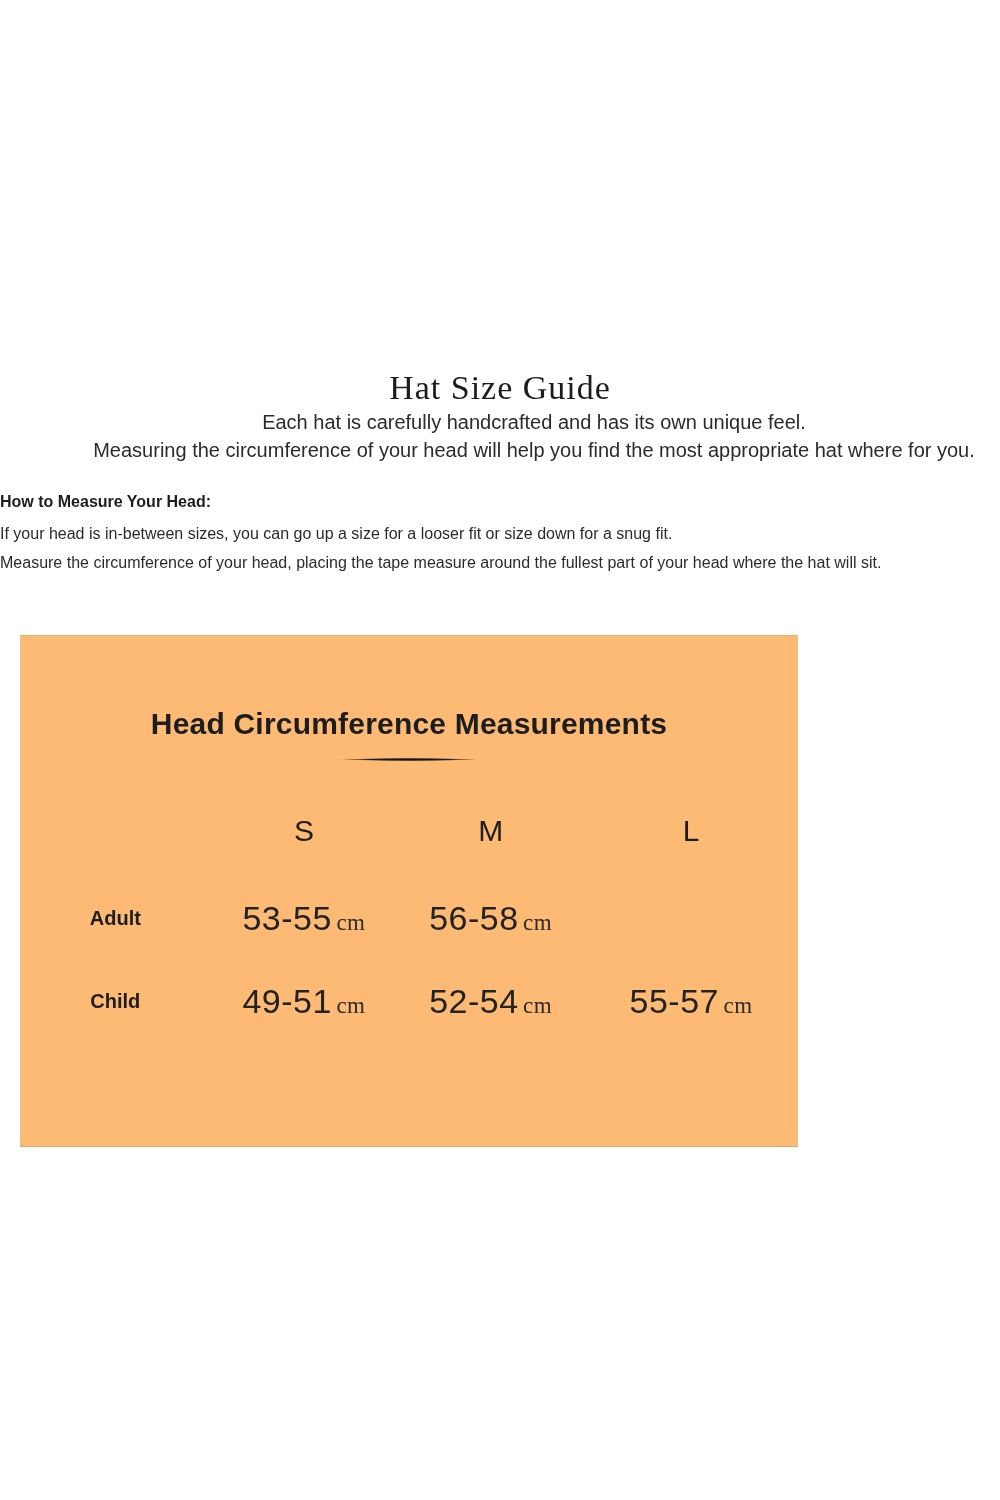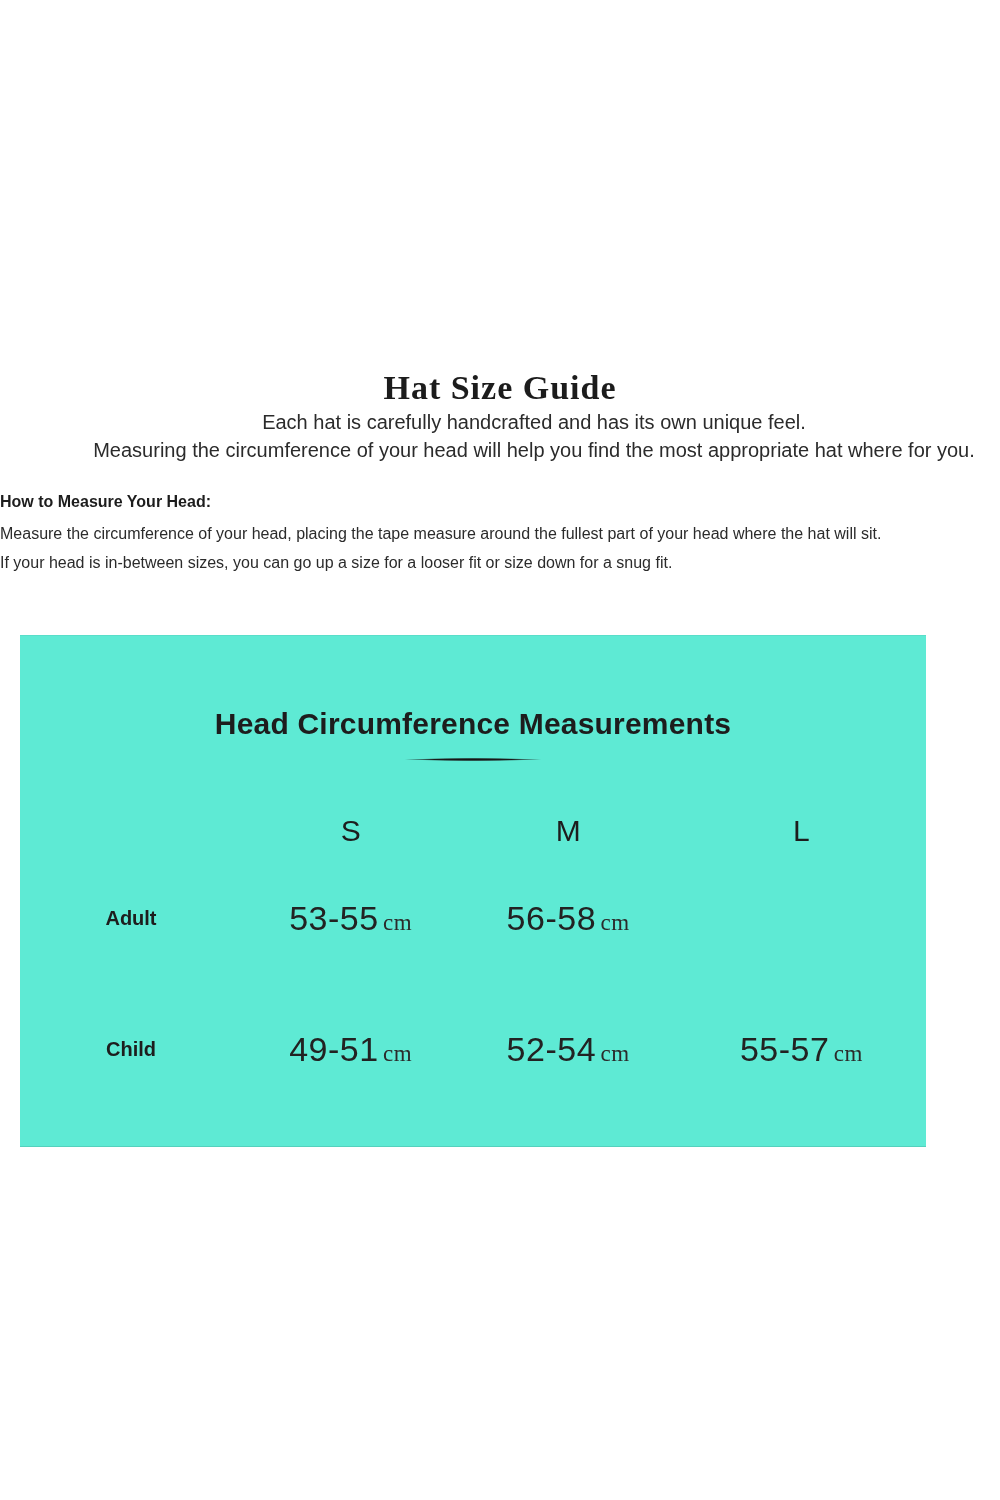--- a/index.html
+++ b/index.html
@@ -13,21 +13,21 @@
     overflow: hidden;
   }
 
   .page-title {
     position: absolute;
     top: 345px;
     left: 0;
     width: 100%;
     text-align: center;
     font-family: "Liberation Serif", serif;
-    font-weight: 700;
+    font-weight: 400;
     font-size: 34px;
     line-height: 40px;
     letter-spacing: 1px;
     color: #1c1c1c;
   }
 
   .intro {
     position: absolute;
     top: 408px;
     left: 0;
@@ -53,24 +53,24 @@
     line-height: 24px;
     margin: 0 0 5px 0;
     color: #1d1d1d;
   }
   .how-to-text { font-size: 16px; line-height: 29px; margin: 0; }
 
   .size-panel {
     position: absolute;
     top: 635px;
     left: 20px;
-    width: 906px;
+    width: 778px;
     height: 512px;
     box-sizing: border-box;
-    background: #5eead4;
+    background: #fdba74;
     border-top: 1px solid rgba(0,0,0,0.05);
     border-bottom: 1px solid rgba(0,0,0,0.10);
     padding-top: 70px;
   }
 
   .panel-heading {
     margin: 0;
     text-align: center;
     font-size: 30px;
     line-height: 36px;
@@ -97,21 +97,21 @@
 
   .header-row { margin-top: 50px; }
   .col-header {
     font-size: 30px;
     line-height: 40px;
     font-weight: 400;
     color: #1d1d1d;
   }
 
   .row-adult { margin-top: 45px; }
-  .row-child { margin-top: 80px; }
+  .row-child { margin-top: 32px; }
   .data-row { line-height: 44px; }
   .row-label {
     font-size: 20px;
     font-weight: 700;
     color: #1d1d1d;
   }
   .cell-value {
     font-size: 34px;
     letter-spacing: 0.5px;
     color: #222222;
@@ -130,22 +130,22 @@
 
   <h1 class="page-title">Hat Size Guide</h1>
 
   <div class="intro">
     <div>Each hat is carefully handcrafted and has its own unique feel.</div>
     <div>Measuring the circumference of your head will help you find the most appropriate hat where for you.</div>
   </div>
 
   <div class="how-to">
     <p class="how-to-heading">How to Measure Your Head:</p>
+    <p class="how-to-text">If your head is in-between sizes, you can go up a size for a looser fit or size down for a snug fit.</p>
     <p class="how-to-text">Measure the circumference of your head, placing the tape measure around the fullest part of your head where the hat will sit.</p>
-    <p class="how-to-text">If your head is in-between sizes, you can go up a size for a looser fit or size down for a snug fit.</p>
   </div>
 
   <div class="size-panel">
 
     <h2 class="panel-heading">Head Circumference Measurements</h2>
     <div class="heading-underline"></div>
 
     <div class="size-grid header-row">
       <div></div>
       <div class="col-header">S</div>

